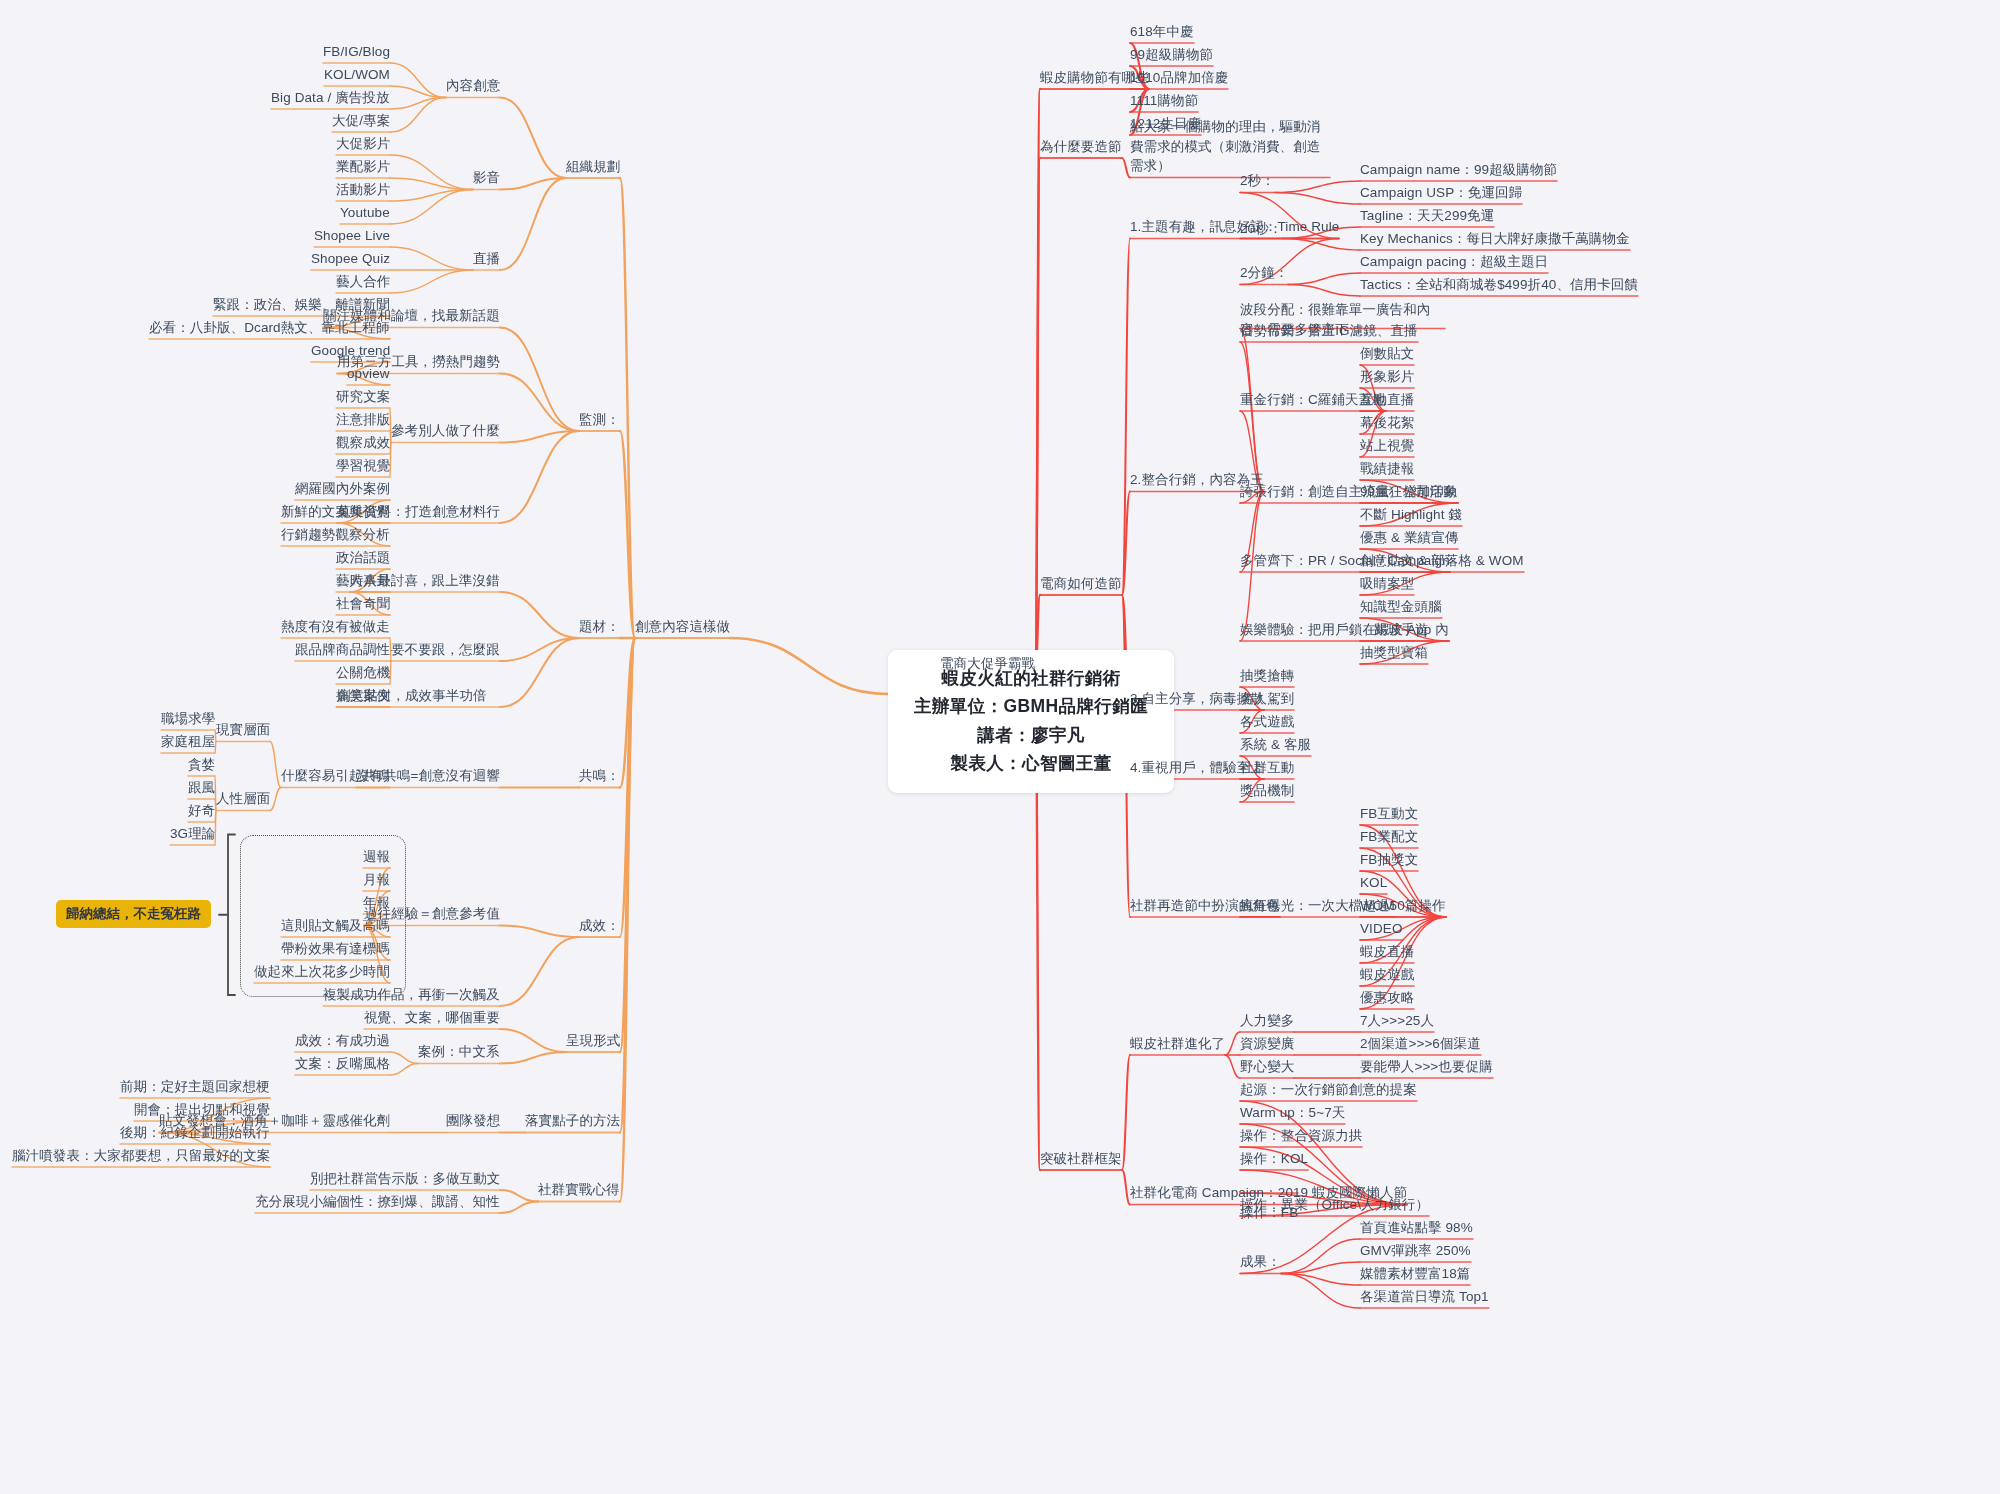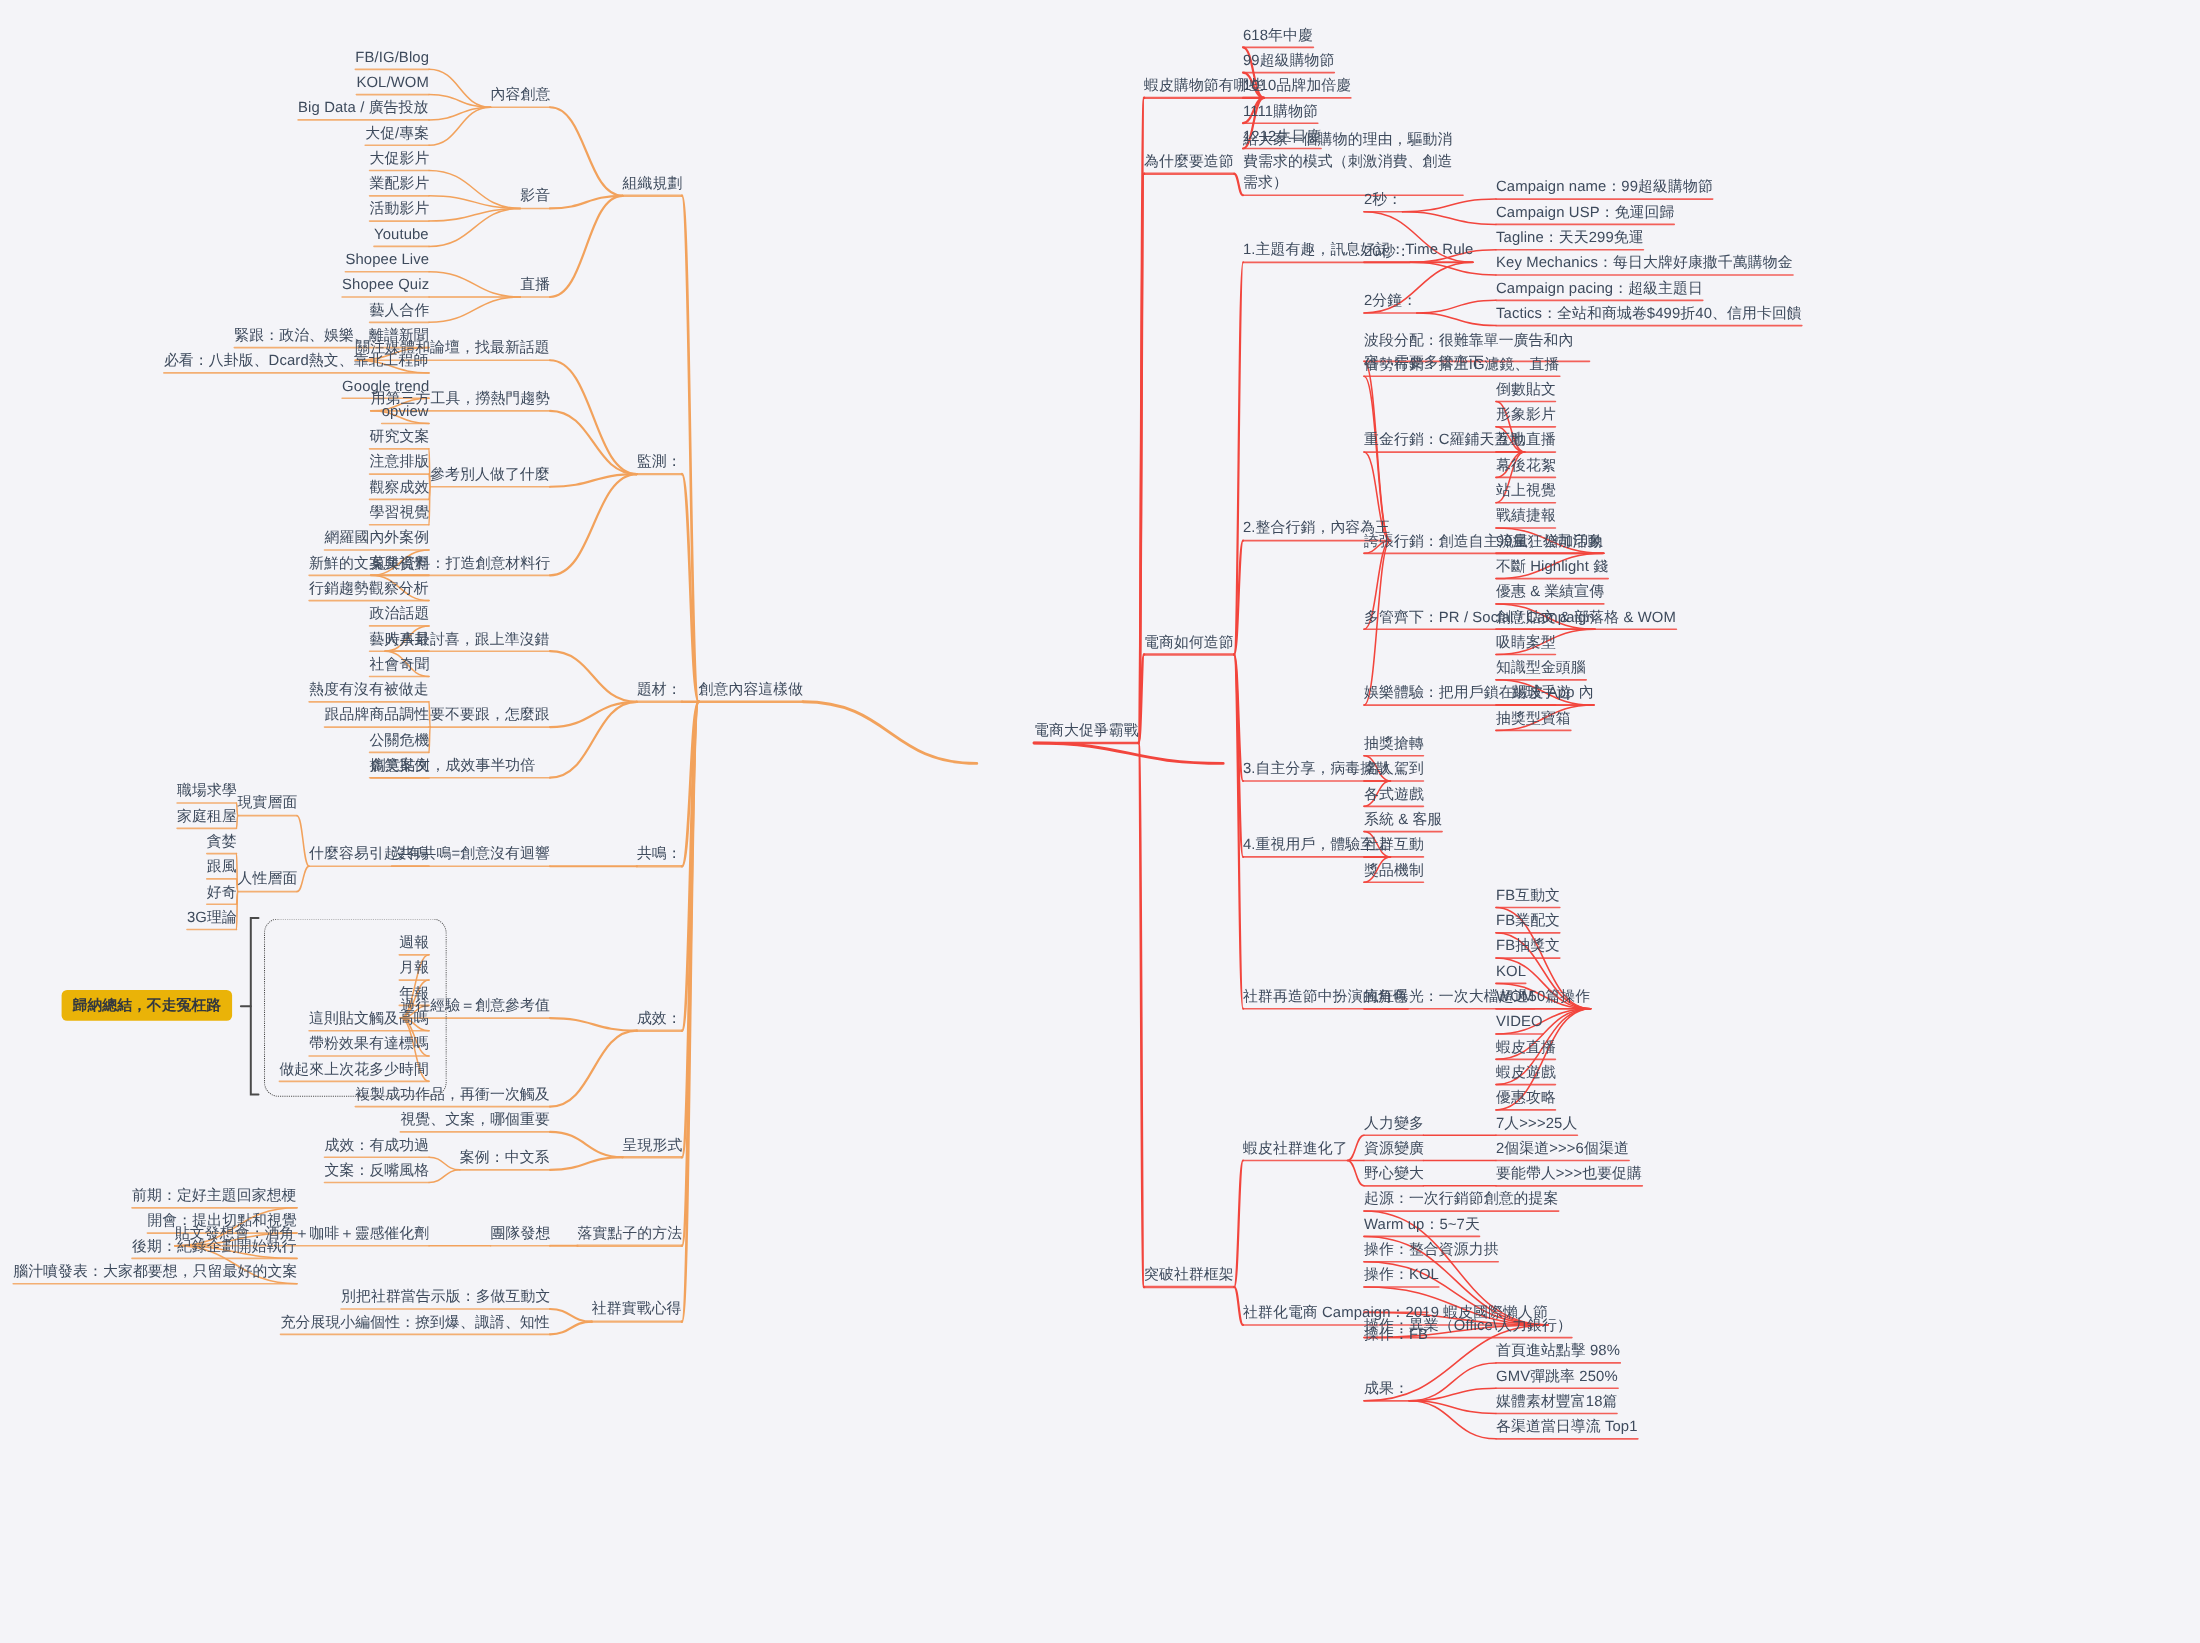--- a/index.html
+++ b/index.html
@@ -390,20 +390,26 @@
         <path d="M159 1132.5 C 214.5 1132.5, 214.5 1144, 270 1144" stroke="#f2a25c" stroke-width="1.4" fill="none" stroke-linecap="round"></path>
         <path d="M159 1132.5 C 214.5 1132.5, 214.5 1167, 270 1167" stroke="#f2a25c" stroke-width="1.4" fill="none" stroke-linecap="round"></path>
         <path d="M538 1201.5 C 519 1201.5, 519 1190, 500 1190" stroke="#f2a25c" stroke-width="2" fill="none" stroke-linecap="round"></path>
         <path d="M538 1201.5 C 519 1201.5, 519 1213, 500 1213" stroke="#f2a25c" stroke-width="2" fill="none" stroke-linecap="round"></path>
         <path d="M888 694 C 809 694, 809 638, 730 638" stroke="#f2a25c" stroke-width="2.6" fill="none" stroke-linecap="round"></path>
         <path d="M235 834.5 L228 834.5 L228 995 L235 995" stroke="#4a4a4a" stroke-width="1.8" fill="none"></path>
         <path d="M219 914.75 L228 914.75" stroke="#4a4a4a" stroke-width="1.8"></path>
       </g>
   </svg>
 
+  <div class="center-node" id="center-node" style="left:888px; top:650px;">
+    <div>蝦皮火紅的社群行銷術</div>
+    <div>主辦單位：GBMH品牌行銷匯</div>
+    <div>講者：廖宇凡</div>
+    <div>製表人：心智圖王董</div>
+  </div>
 
   <div id="nodes-layer">
       <div class="node right" style="left: 940px; top: 654px;">電商大促爭霸戰</div>
       <div class="node right" style="left: 1040px; top: 67.5px;">蝦皮購物節有哪些</div>
       <div class="node right" style="left: 1130px; top: 21.5px;">618年中慶</div>
       <div class="node right" style="left: 1130px; top: 44.5px;">99超級購物節</div>
       <div class="node right" style="left: 1130px; top: 67.5px;">1010品牌加倍慶</div>
       <div class="node right" style="left: 1130px; top: 90.5px;">1111購物節</div>
       <div class="node right" style="left: 1130px; top: 113.5px;">1212生日慶</div>
       <div class="node right" style="left: 1040px; top: 136.5px;">為什麼要造節</div>

